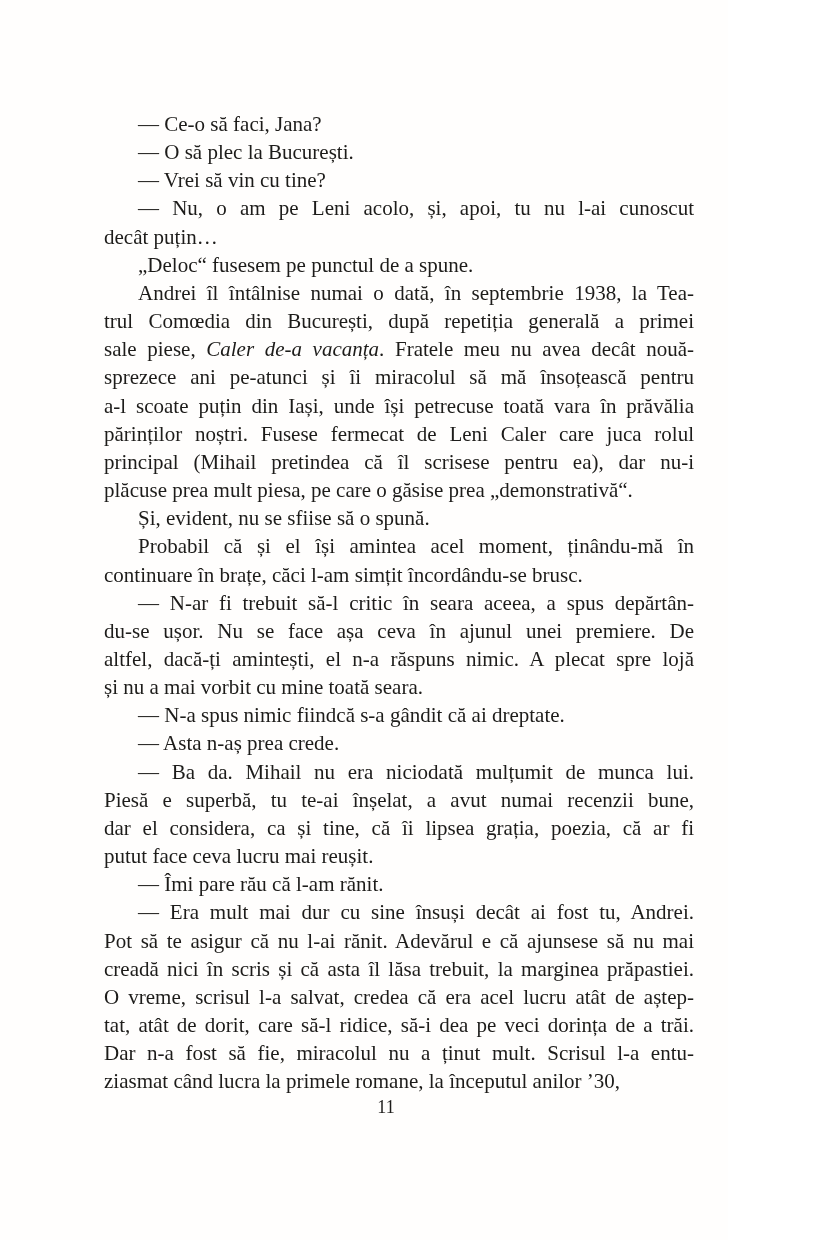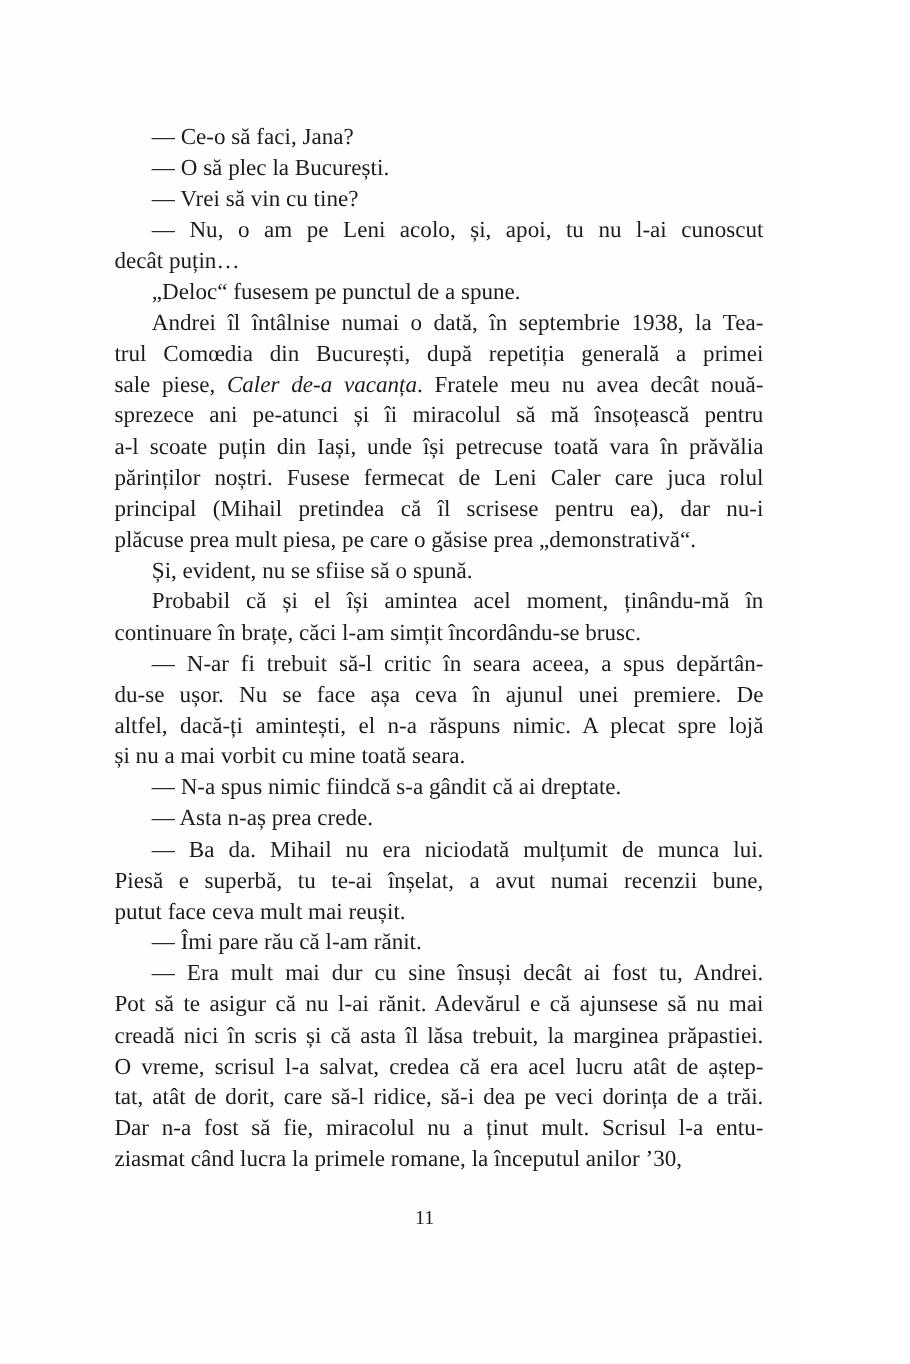--- a/index.html
+++ b/index.html
@@ -98,21 +98,22 @@
       </div>
       <div class="para">
         <div class="line first last"><span>— N-a spus nimic fiindcă s-a gândit că ai dreptate.</span></div>
       </div>
       <div class="para">
         <div class="line first last"><span>— Asta n-aș prea crede.</span></div>
       </div>
       <div class="para">
         <div class="line first"><span>— Ba da. Mihail nu era niciodată mulțumit de munca lui.</span></div>
         <div class="line"><span>Piesă e superbă, tu te-ai înșelat, a avut numai recenzii bune,</span></div>
-        <div class="line last"><span>putut face ceva mult mai reușit.</span></div>
+        <div class="line"><span>dar el considera, ca și tine, că îi lipsea grația, poezia, că ar fi</span></div>
+        <div class="line last"><span>putut face ceva lucru mai reușit.</span></div>
       </div>
       <div class="para">
         <div class="line first last"><span>— Îmi pare rău că l-am rănit.</span></div>
       </div>
       <div class="para">
         <div class="line first"><span>— Era mult mai dur cu sine însuși decât ai fost tu, Andrei.</span></div>
         <div class="line"><span>Pot să te asigur că nu l-ai rănit. Adevărul e că ajunsese să nu mai</span></div>
         <div class="line"><span>creadă nici în scris și că asta îl lăsa trebuit, la marginea prăpastiei.</span></div>
         <div class="line"><span>O vreme, scrisul l-a salvat, credea că era acel lucru atât de aștep-</span></div>
         <div class="line"><span>tat, atât de dorit, care să-l ridice, să-i dea pe veci dorința de a trăi.</span></div>

